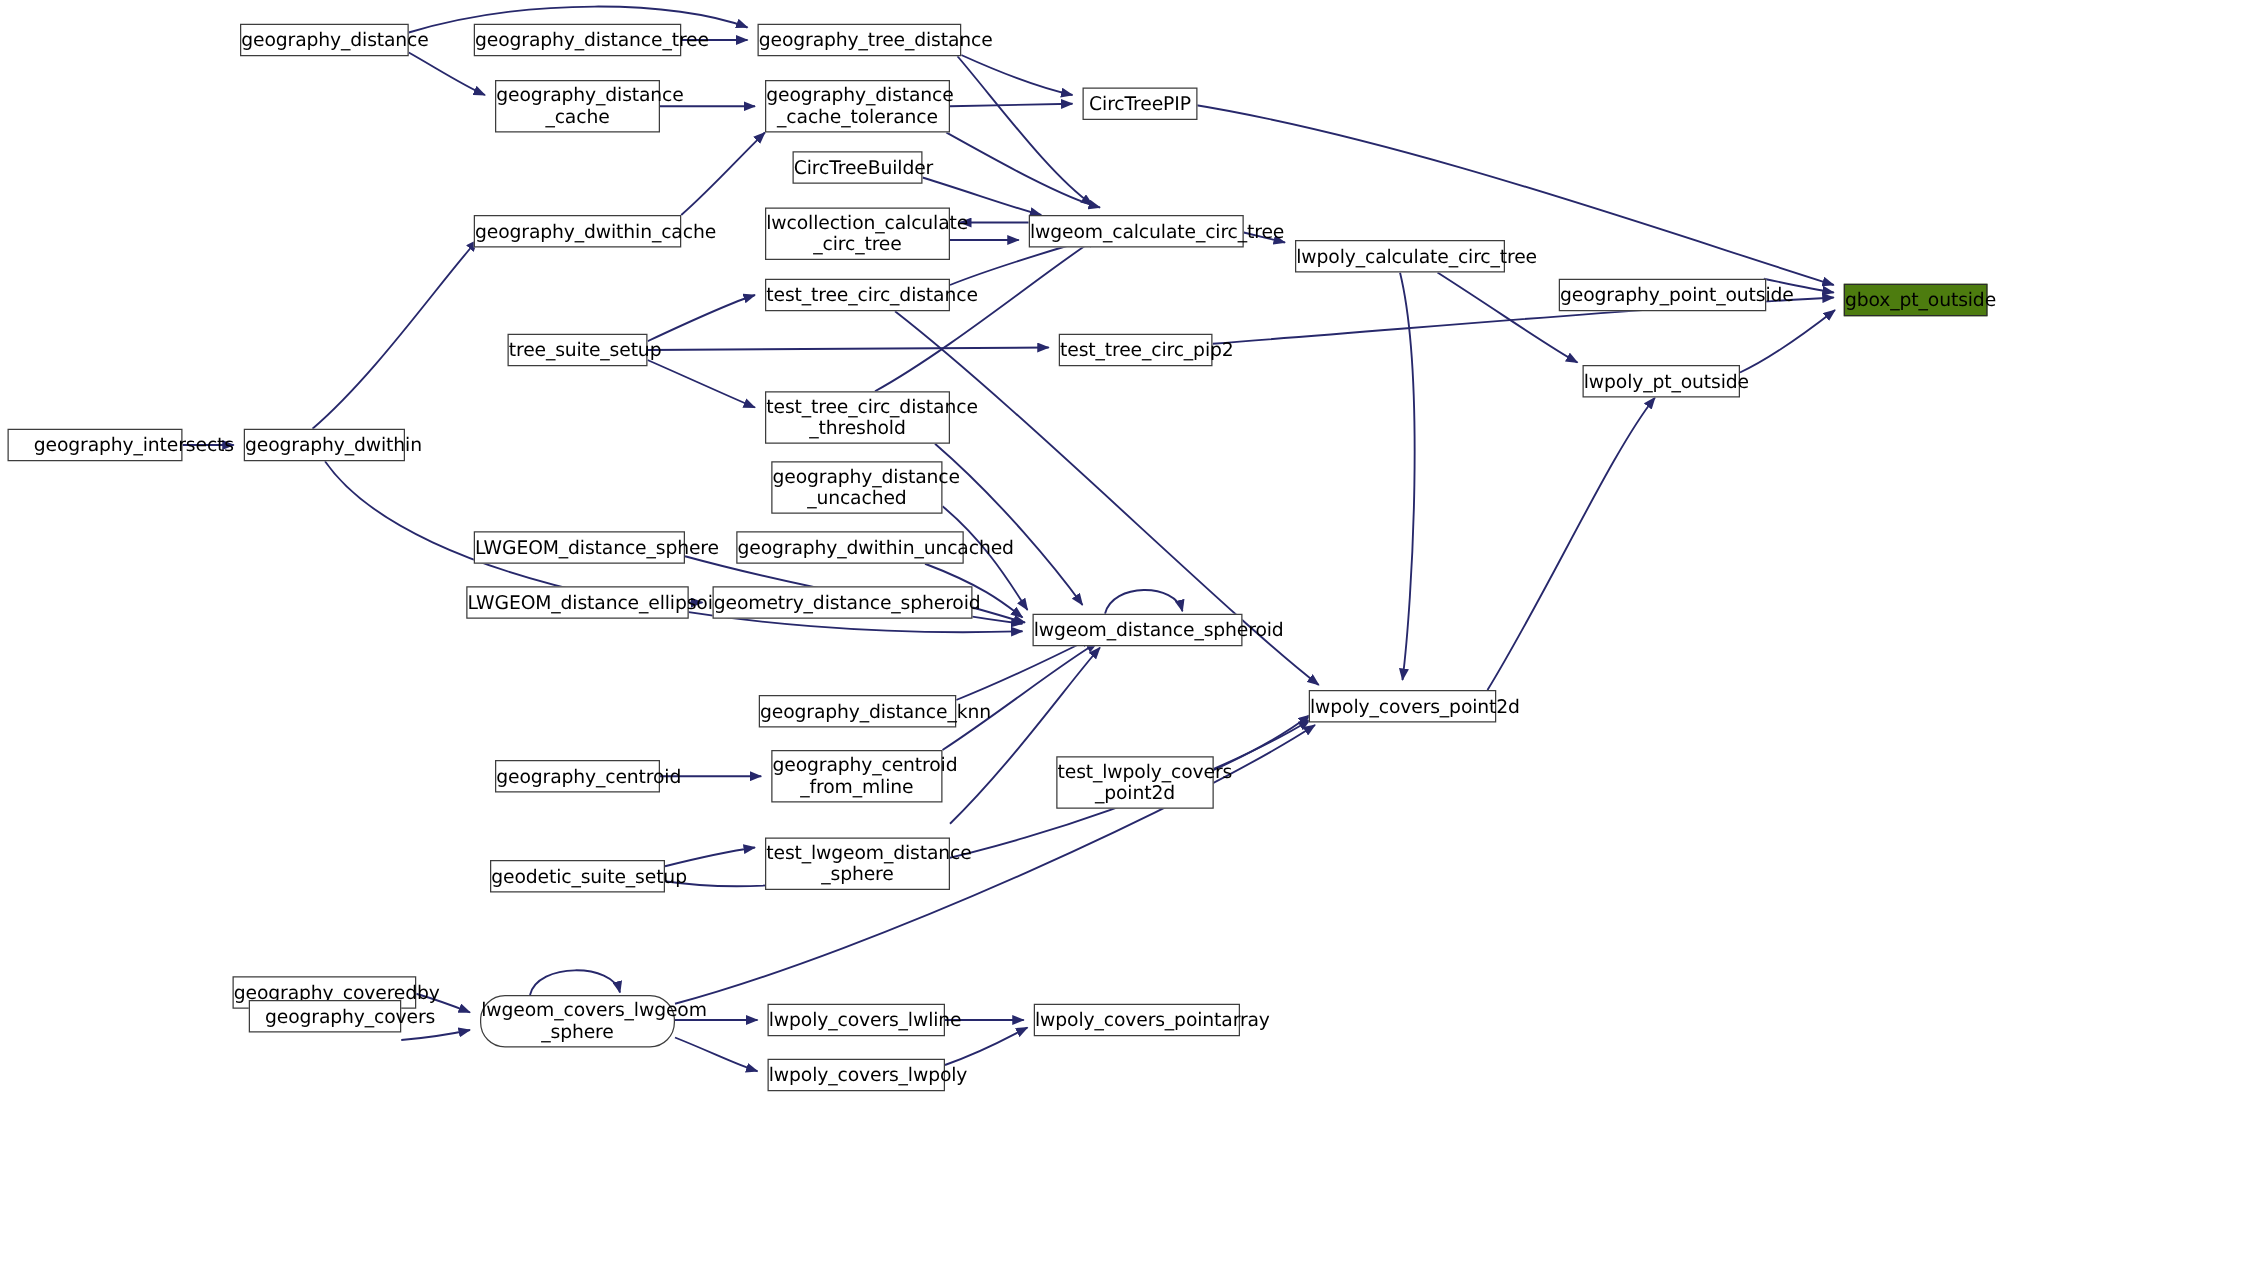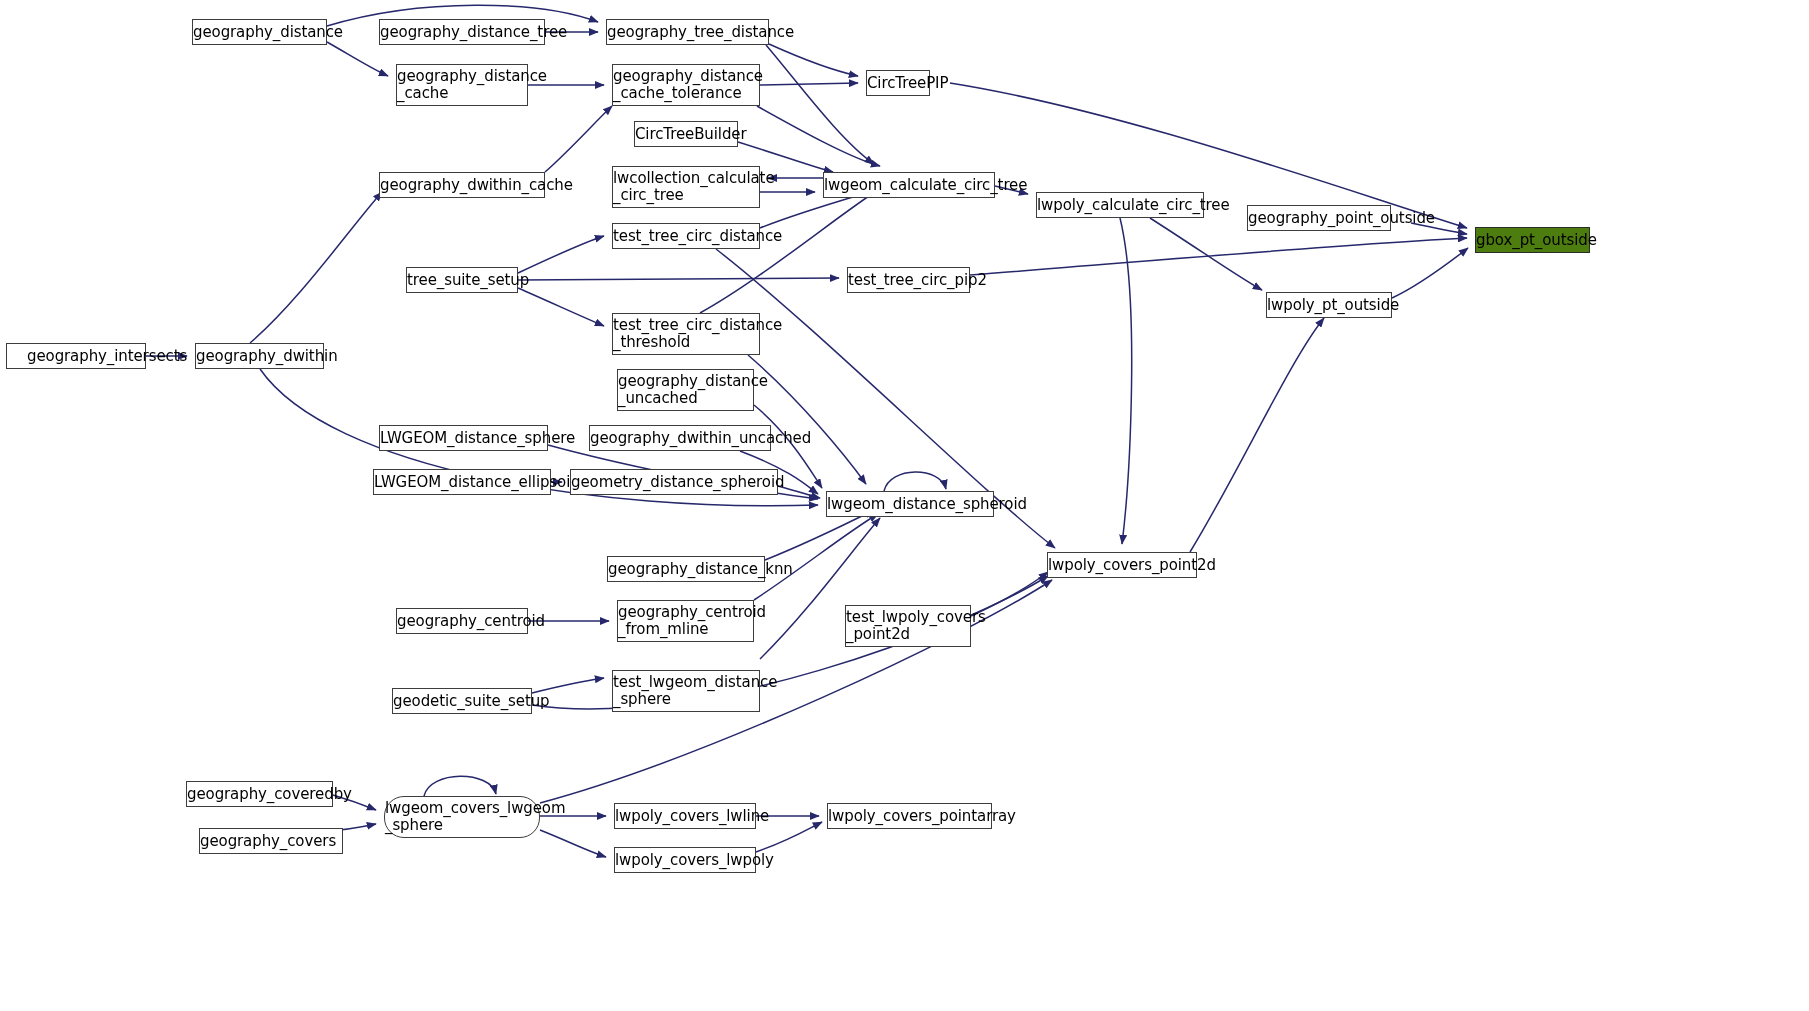--- a/index.html
+++ b/index.html
@@ -17,21 +17,21 @@
     position:absolute;
     box-sizing:border-box;
     border:1.2px solid #3d3d3d;
     background:#ffffff;
     color:#000000;
     font-size:15px;
     line-height:1.12;
     display:flex;
     align-items:center;
     justify-content:center;
-    text-align:left;
+    text-align:center;
     white-space:pre-line;
     letter-spacing:-0.1px;
     cursor:pointer;
   }
   .node.highlight{
     background:#4d7c0f;
     border-color:#2b2b2b;
   }
   .node span{display:block;width:100%;}
 </style>
@@ -100,28 +100,28 @@
       </g>
   </svg>
   <div id="node-layer">
       <div class="node" style="left: 192px; top: 19px; width: 135px; height: 26px;"><span>geography_distance</span></div>
       <div class="node" style="left: 379px; top: 19px; width: 166px; height: 26px;"><span>geography_distance_tree</span></div>
       <div class="node" style="left: 606px; top: 19px; width: 163px; height: 26px;"><span>geography_tree_distance</span></div>
       <div class="node" style="left: 396px; top: 64px; width: 132px; height: 42px;"><span>geography_distance
 _cache</span></div>
       <div class="node" style="left: 612px; top: 64px; width: 148px; height: 42px;"><span>geography_distance
 _cache_tolerance</span></div>
-      <div class="node" style="left: 866px; top: 70px; width: 64px; height: 26px;"><span>CircTreePIP</span></div>
+      <div class="node" style="left: 866px; top: 70px; width: 92px; height: 26px;"><span>CircTreePIP</span></div>
       <div class="node" style="left: 634px; top: 121px; width: 104px; height: 26px;"><span>CircTreeBuilder</span></div>
       <div class="node" style="left: 379px; top: 172px; width: 166px; height: 26px;"><span>geography_dwithin_cache</span></div>
       <div class="node" style="left: 612px; top: 166px; width: 148px; height: 42px;"><span>lwcollection_calculate
 _circ_tree</span></div>
       <div class="node" style="left: 823px; top: 172px; width: 172px; height: 26px;"><span>lwgeom_calculate_circ_tree</span></div>
       <div class="node" style="left: 1036px; top: 192px; width: 168px; height: 26px;"><span>lwpoly_calculate_circ_tree</span></div>
-      <div class="node" style="left: 1247px; top: 205px; width: 144px; height: 26px;"><span>geography_point_outside</span></div>
+      <div class="node" style="left: 1247px; top: 223px; width: 166px; height: 26px;"><span>geography_point_outside</span></div>
       <div class="node highlight" style="left: 1475px; top: 227px; width: 115px; height: 26px;"><span>gbox_pt_outside</span></div>
       <div class="node" style="left: 612px; top: 223px; width: 148px; height: 26px;"><span>test_tree_circ_distance</span></div>
       <div class="node" style="left: 406px; top: 267px; width: 112px; height: 26px;"><span>tree_suite_setup</span></div>
       <div class="node" style="left: 847px; top: 267px; width: 123px; height: 26px;"><span>test_tree_circ_pip2</span></div>
       <div class="node" style="left: 1266px; top: 292px; width: 126px; height: 26px;"><span>lwpoly_pt_outside</span></div>
       <div class="node" style="left: 612px; top: 313px; width: 148px; height: 42px;"><span>test_tree_circ_distance
 _threshold</span></div>
       <div class="node" style="left: 6px; top: 343px; width: 140px; height: 26px; padding-left: 20px;"><span>geography_intersects</span></div>
       <div class="node" style="left: 195px; top: 343px; width: 129px; height: 26px;"><span>geography_dwithin</span></div>
       <div class="node" style="left: 617px; top: 369px; width: 137px; height: 42px;"><span>geography_distance
@@ -139,16 +139,16 @@
       <div class="node" style="left: 845px; top: 605px; width: 126px; height: 42px;"><span>test_lwpoly_covers
 _point2d</span></div>
       <div class="node" style="left: 612px; top: 659px; width: 148px; height: 42px; margin-top: 11px;"><span>test_lwgeom_distance
 _sphere</span></div>
       <div class="node" style="left: 392px; top: 688px; width: 140px; height: 26px;"><span>geodetic_suite_setup</span></div>
       <div class="node" style="left: 186px; top: 781px; width: 147px; height: 26px;"><span>geography_coveredby</span></div>
       <div class="node" style="left: 384px; top: 796px; width: 156px; height: 42px; border-radius: 20px;"><span>lwgeom_covers_lwgeom
 _sphere</span></div>
       <div class="node" style="left: 614px; top: 803px; width: 142px; height: 26px;"><span>lwpoly_covers_lwline</span></div>
       <div class="node" style="left: 827px; top: 803px; width: 165px; height: 26px;"><span>lwpoly_covers_pointarray</span></div>
-      <div class="node" style="left: 199px; top: 828px; width: 144px; height: 26px;"><span>geography_covers</span></div>
+      <div class="node" style="left: 199px; top: 800px; width: 122px; height: 26px; padding-left: 12px;"><span>geography_covers</span></div>
       <div class="node" style="left: 614px; top: 847px; width: 142px; height: 26px;"><span>lwpoly_covers_lwpoly</span></div>
     </div>
 </div>
 
 </body></html>

